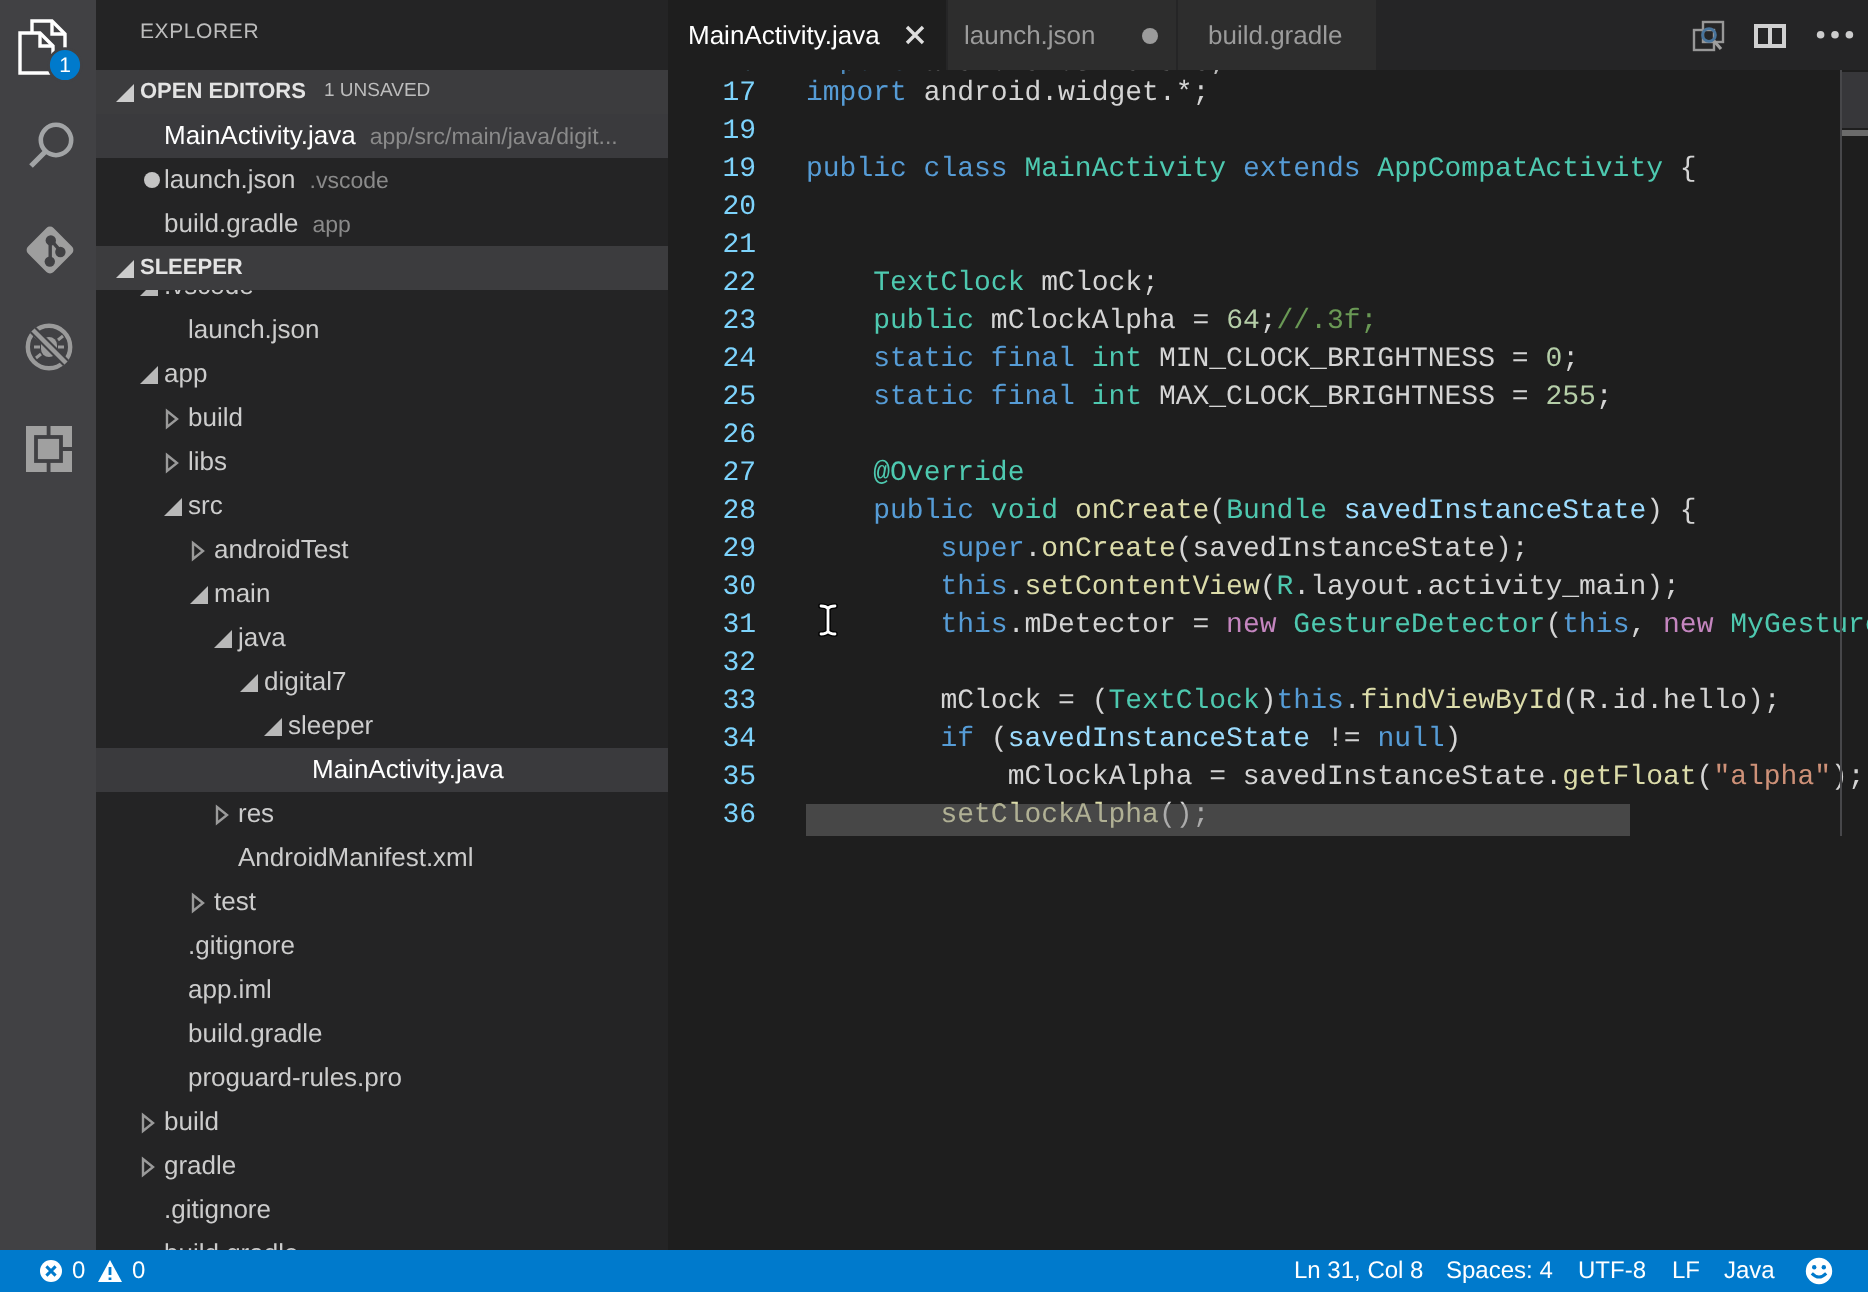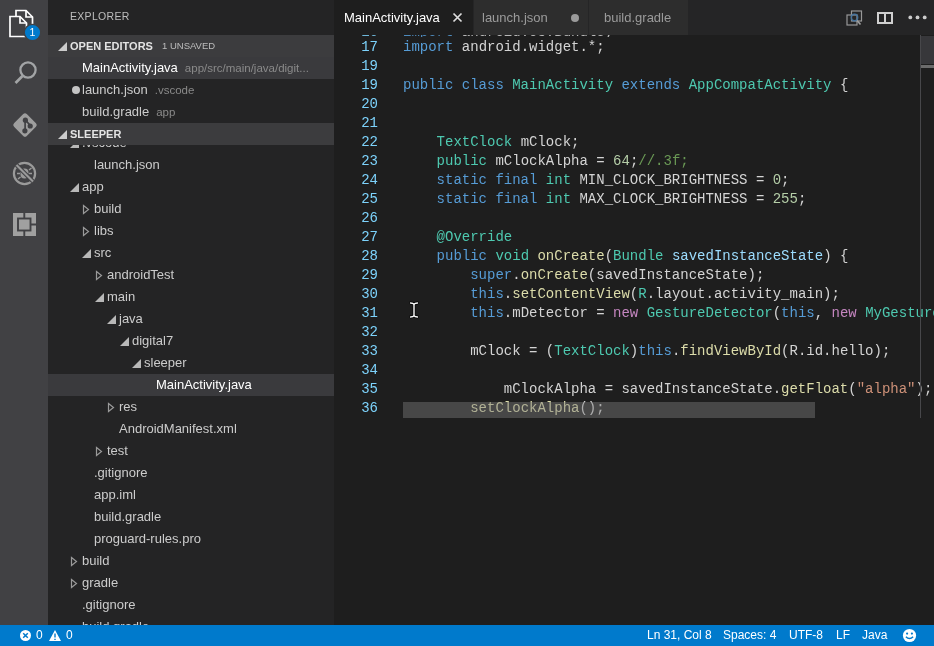--- a/index.html
+++ b/index.html
@@ -287,20 +287,21 @@
       <div class="ln" style="top:231px;">29</div>
       <div class="cl" style="top:231px;">        <span class="k">super</span>.<span class="f">onCreate</span>(savedInstanceState);</div>
       <div class="ln" style="top:250px;">30</div>
       <div class="cl" style="top:250px;">        <span class="k">this</span>.<span class="f">setContentView</span>(<span class="t">R</span>.layout.activity_main);</div>
       <div class="ln" style="top:269px;">31</div>
       <div class="cl" style="top:269px;">        <span class="k">this</span>.mDetector = <span class="m">new</span> <span class="t">GestureDetector</span>(<span class="k">this</span>, <span class="m">new</span> <span class="t">MyGestureListener</span>());</div>
       <div class="ln" style="top:288px;">32</div>
       <div class="ln" style="top:307px;">33</div>
       <div class="cl" style="top:307px;">        mClock = (<span class="t">TextClock</span>)<span class="k">this</span>.<span class="f">findViewById</span>(R.id.hello);</div>
       <div class="ln" style="top:326px;">34</div>
+      <div class="cl" style="top:326px;">        <span class="k">if</span> (<span class="p">savedInstanceState</span> != <span class="k">null</span>)</div>
       <div class="ln" style="top:345px;">35</div>
       <div class="cl" style="top:345px;">            mClockAlpha = savedInstanceState.<span class="f">getFloat</span>(<span class="s">"alpha"</span>);</div>
       <div class="ln" style="top:364px;">36</div>
       <div class="cl" style="top:364px;">        <span class="f">setClockAlpha</span>();</div>
 
       <div class="abs" style="left:69px;top:367px;width:412px;height:16px;background:rgba(121,121,121,0.45);"></div>
 
       <div class="abs" style="left:586.5px;top:1px;width:13.5px;height:28px;background:#37373a;"></div>
       <div class="abs" style="left:586.5px;top:29.5px;width:13.5px;height:3px;background:#6b6b6b;"></div>
 

